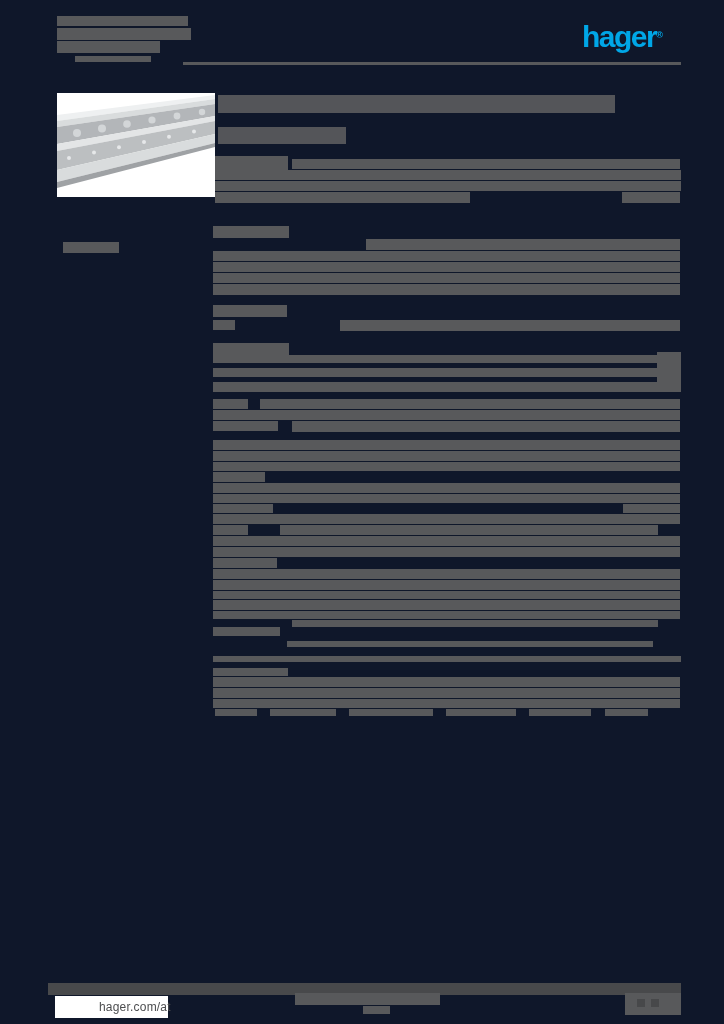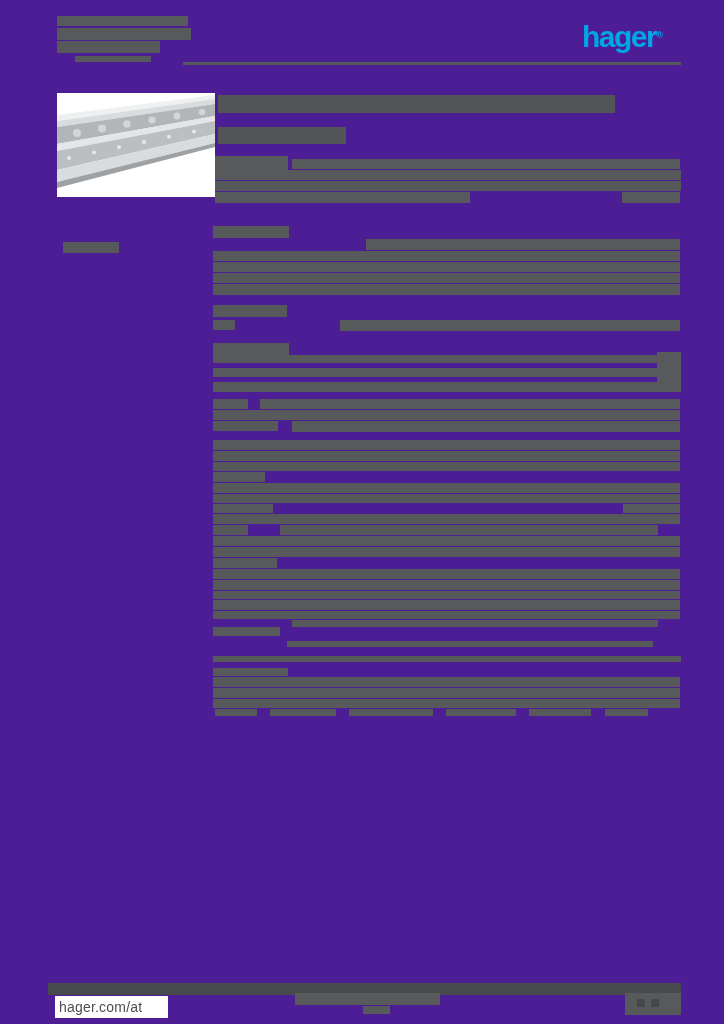--- a/index.html
+++ b/index.html
@@ -1,17 +1,17 @@
 <!DOCTYPE html>
 <html><head>
 <meta charset="utf-8">
 <style>
   html,body{margin:0;padding:0;background:#000;}
   .canvas{
-    position:relative;width:724px;height:1024px;background:#4c1d95;overflow:hidden;
+    position:relative;width:724px;height:1024px;background:#0f172a;overflow:hidden;
     font-family:"Liberation Sans", sans-serif;
   }
   .layer{position:absolute;left:0;top:0;width:724px;height:1024px;pointer-events:none;}
   .bar{position:absolute;background:#58595b;}
   
   .logo{
     position:absolute;left:582px;top:22px;height:32px;
     color:#00a7e7;font-weight:bold;font-size:30px;letter-spacing:-1.5px;line-height:30px;
     white-space:nowrap;
   }
@@ -20,22 +20,23 @@
   .photo{
     position:absolute;left:57px;top:93px;width:158px;height:104px;background:#ffffff;
   }
   .photo svg{display:block;}
   
   .website-box{
     position:absolute;left:55px;top:996px;width:113px;height:22px;background:#ffffff;
     display:flex;align-items:center;padding-left:4px;box-sizing:border-box;
   }
   .website-box a{
-    font-size:14px;color:#4d4e50;text-decoration:none;letter-spacing:0.2px;
+    font-size:12px;color:#4d4e50;text-decoration:none;letter-spacing:0.2px;
     font-family:"Liberation Sans", sans-serif;
+    margin-left:40px;
   }
 </style>
 </head>
 <body>
 
 <div class="canvas">
 
   <div class="layer">
       <div class="bar" style="left: 57px; top: 16px; width: 131px; height: 10px;"></div>
       <div class="bar" style="left: 57px; top: 28px; width: 134px; height: 12px;"></div>

